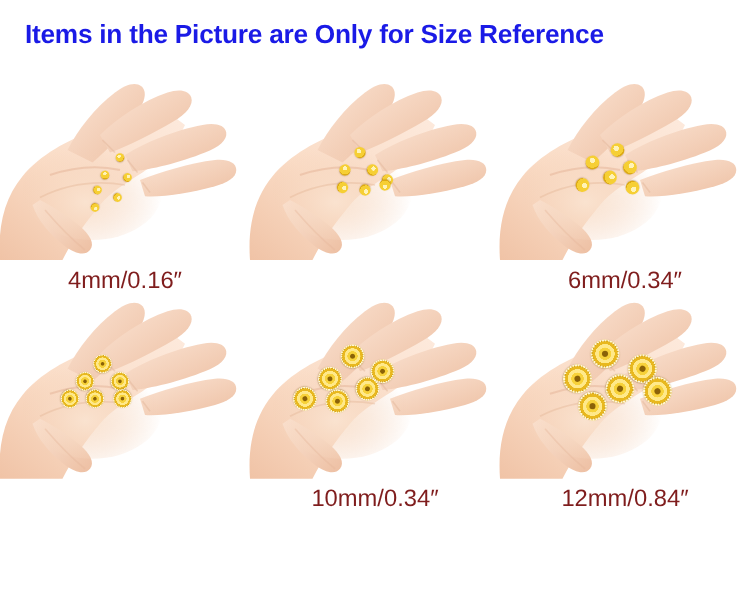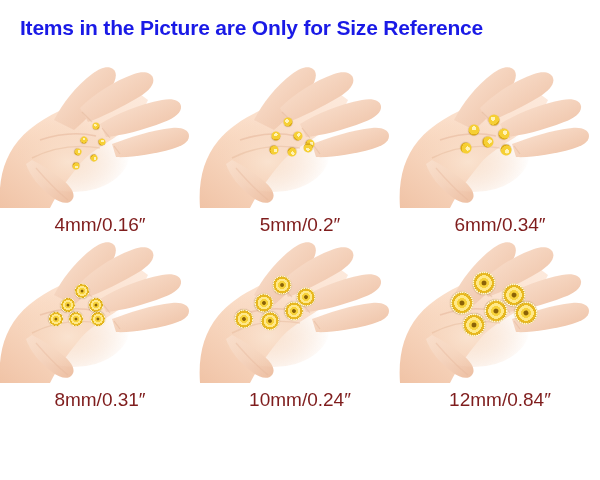--- a/index.html
+++ b/index.html
@@ -228,21 +228,20 @@
       <div class="beads">
           <div class="bead sm" style="width: 9px; height: 9px; left: 92px; top: 74px; transform: translate(-50%, -50%) rotate(0deg);"></div>
           <div class="bead sm" style="width: 9px; height: 9px; left: 80px; top: 88px; transform: translate(-50%, -50%) rotate(37deg);"></div>
           <div class="bead sm" style="width: 9px; height: 9px; left: 102px; top: 88px; transform: translate(-50%, -50%) rotate(74deg);"></div>
           <div class="bead sm" style="width: 9px; height: 9px; left: 114px; top: 96px; transform: translate(-50%, -50%) rotate(111deg);"></div>
           <div class="bead sm" style="width: 9px; height: 9px; left: 78px; top: 102px; transform: translate(-50%, -50%) rotate(148deg);"></div>
           <div class="bead sm" style="width: 9px; height: 9px; left: 96px; top: 104px; transform: translate(-50%, -50%) rotate(185deg);"></div>
           <div class="bead sm" style="width: 9px; height: 9px; left: 112px; top: 100px; transform: translate(-50%, -50%) rotate(222deg);"></div>
         </div>
     </div>
-    <div class="size-label">5mm/0.2″</div>
   </div>
     <div class="cell r0 c2">
     <div class="hand-wrap">
       <div class="hand">
         <svg viewBox="0 0 212 165" xmlns="http://www.w3.org/2000/svg">
           <defs>
             <linearGradient id="skinA" x1="0" y1="1" x2="1" y2="0">
               <stop offset="0%" stop-color="#f0c3a6"></stop>
               <stop offset="45%" stop-color="#fadcc6"></stop>
               <stop offset="100%" stop-color="#fdeadd"></stop>
@@ -370,21 +369,20 @@
           <div class="bead " style="width: 15px; height: 15px; left: 80px; top: 96px; transform: translate(-50%, -50%) rotate(148deg);">
             <div class="ridge"></div>
             <div class="hole"></div>
           </div>
           <div class="bead " style="width: 15px; height: 15px; left: 102px; top: 96px; transform: translate(-50%, -50%) rotate(185deg);">
             <div class="ridge"></div>
             <div class="hole"></div>
           </div>
         </div>
     </div>
-    <div class="size-label">8mm/0.31″</div>
   </div>
     <div class="cell r1 c1">
     <div class="hand-wrap">
       <div class="hand">
         <svg viewBox="0 0 212 165" xmlns="http://www.w3.org/2000/svg">
           <defs>
             <linearGradient id="skinA" x1="0" y1="1" x2="1" y2="0">
               <stop offset="0%" stop-color="#f0c3a6"></stop>
               <stop offset="45%" stop-color="#fadcc6"></stop>
               <stop offset="100%" stop-color="#fdeadd"></stop>
@@ -450,21 +448,21 @@
           <div class="bead " style="width: 19px; height: 19px; left: 48px; top: 96px; transform: translate(-50%, -50%) rotate(148deg);">
             <div class="ridge"></div>
             <div class="hole"></div>
           </div>
           <div class="bead " style="width: 19px; height: 19px; left: 74px; top: 98px; transform: translate(-50%, -50%) rotate(185deg);">
             <div class="ridge"></div>
             <div class="hole"></div>
           </div>
         </div>
     </div>
-    <div class="size-label">10mm/0.24″</div>
+    <div class="size-label">10mm/0.34″</div>
   </div>
     <div class="cell r1 c2">
     <div class="hand-wrap">
       <div class="hand">
         <svg viewBox="0 0 212 165" xmlns="http://www.w3.org/2000/svg">
           <defs>
             <linearGradient id="skinA" x1="0" y1="1" x2="1" y2="0">
               <stop offset="0%" stop-color="#f0c3a6"></stop>
               <stop offset="45%" stop-color="#fadcc6"></stop>
               <stop offset="100%" stop-color="#fdeadd"></stop>

